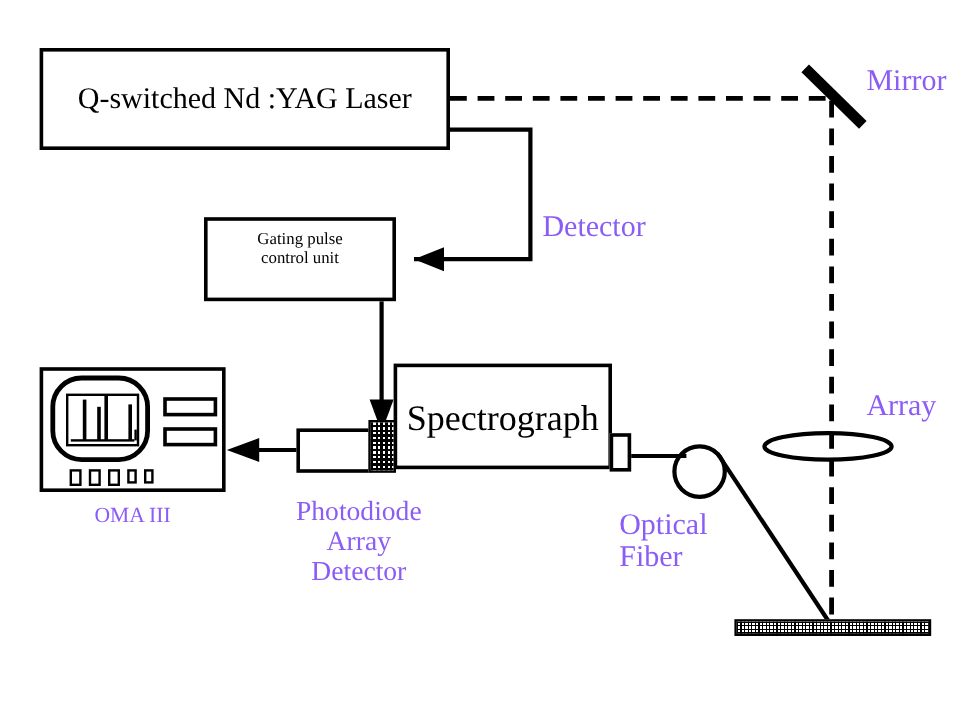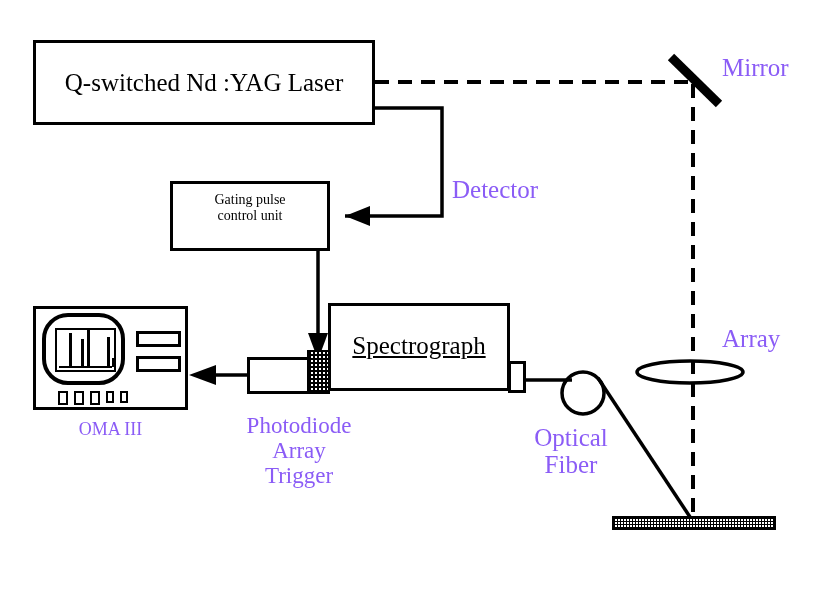--- a/index.html
+++ b/index.html
@@ -153,31 +153,31 @@
   <div class="lbl" style="left:722px; top:54px; font-size:25px;">Mirror</div>
 
   <div class="lbl" style="left:452px; top:176px; font-size:25px;">Detector</div>
 
   <div class="box" style="left:170px; top:181px; width:160px; height:70px;">
     <div class="boxlabel" style="top:8px; font-size:14px;">Gating pulse
 control unit</div>
   </div>
 
   <div class="box" style="left:328px; top:303px; width:182px; height:88px;">
-    <div class="boxlabel" style="top:26px; font-size:25px;text-decoration:underline;">Spectrograph</div>
+    <div class="boxlabel" style="top:26px; font-size:30px;">Spectrograph</div>
   </div>
 
   <div class="portbox" style="left:508px; top:361px; width:18px; height:32px;"></div>
 
   <div class="plainbox" style="left:247px; top:357px; width:63px; height:37px;"></div>
   <div class="hatch" style="left:307px; top:350px; width:23px; height:44px;"></div>
 
   <div class="lbl" style="left:240px; top:414px; width:118px; text-align:center; font-size:23px;">Photodiode
 Array
-Trigger</div>
+Detector</div>
 
   <div class="box" style="left:33px; top:306px; width:155px; height:104px;">
     <div class="oma-bezel" style="left:6px; top:4px; width:83px; height:72px;">
       <div class="oma-screen" style="left:9px; top:11px; width:61px; height:44px;">
         <div class="baseline"></div>
         <div class="peak" style="left:12px; height:34px;"></div>
         <div class="peak" style="left:24px; height:28px;"></div>
         <div class="peak" style="left:30px; height:40px;"></div>
         <div class="peak" style="left:50px; height:30px;"></div>
         <div class="peak" style="left:55px; height:9px;"></div>
@@ -188,20 +188,20 @@
 
     <div class="oma-btn" style="left:22px; top:82px; width:10px; height:14px;"></div>
     <div class="oma-btn" style="left:38px; top:82px; width:10px; height:14px;"></div>
     <div class="oma-btn" style="left:54px; top:82px; width:10px; height:14px;"></div>
     <div class="oma-btn" style="left:70px; top:82px; width:8px; height:12px;"></div>
     <div class="oma-btn" style="left:84px; top:82px; width:8px; height:12px;"></div>
   </div>
 
   <div class="lbl" style="left:33px; top:420px; width:155px; text-align:center; font-size:18px;">OMA III</div>
 
-  <div class="lbl" style="left:516px; top:424px; width:110px; text-align:center; font-size:25px;">Optical
+  <div class="lbl" style="left:516px; top:424px; width:110px; text-align:left; font-size:25px;">Optical
 Fiber</div>
 
   <div class="lbl" style="left:722px; top:325px; font-size:25px;">Array</div>
 
   <div class="sample-bar" style="left:612px; top:516px; width:164px; height:14px;"></div>
 
 </div>
 
 </body></html>

